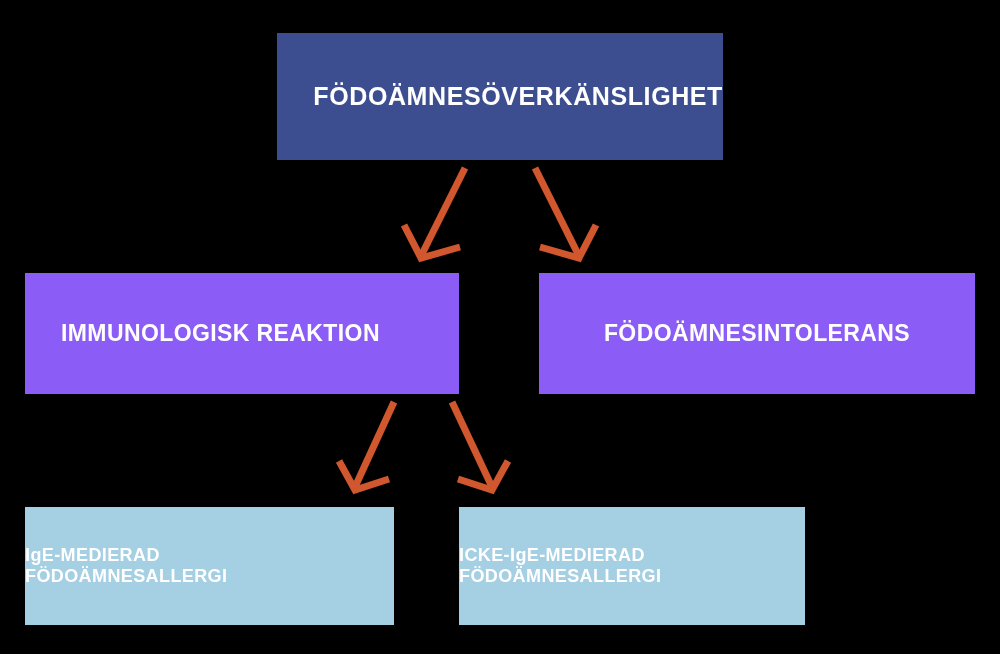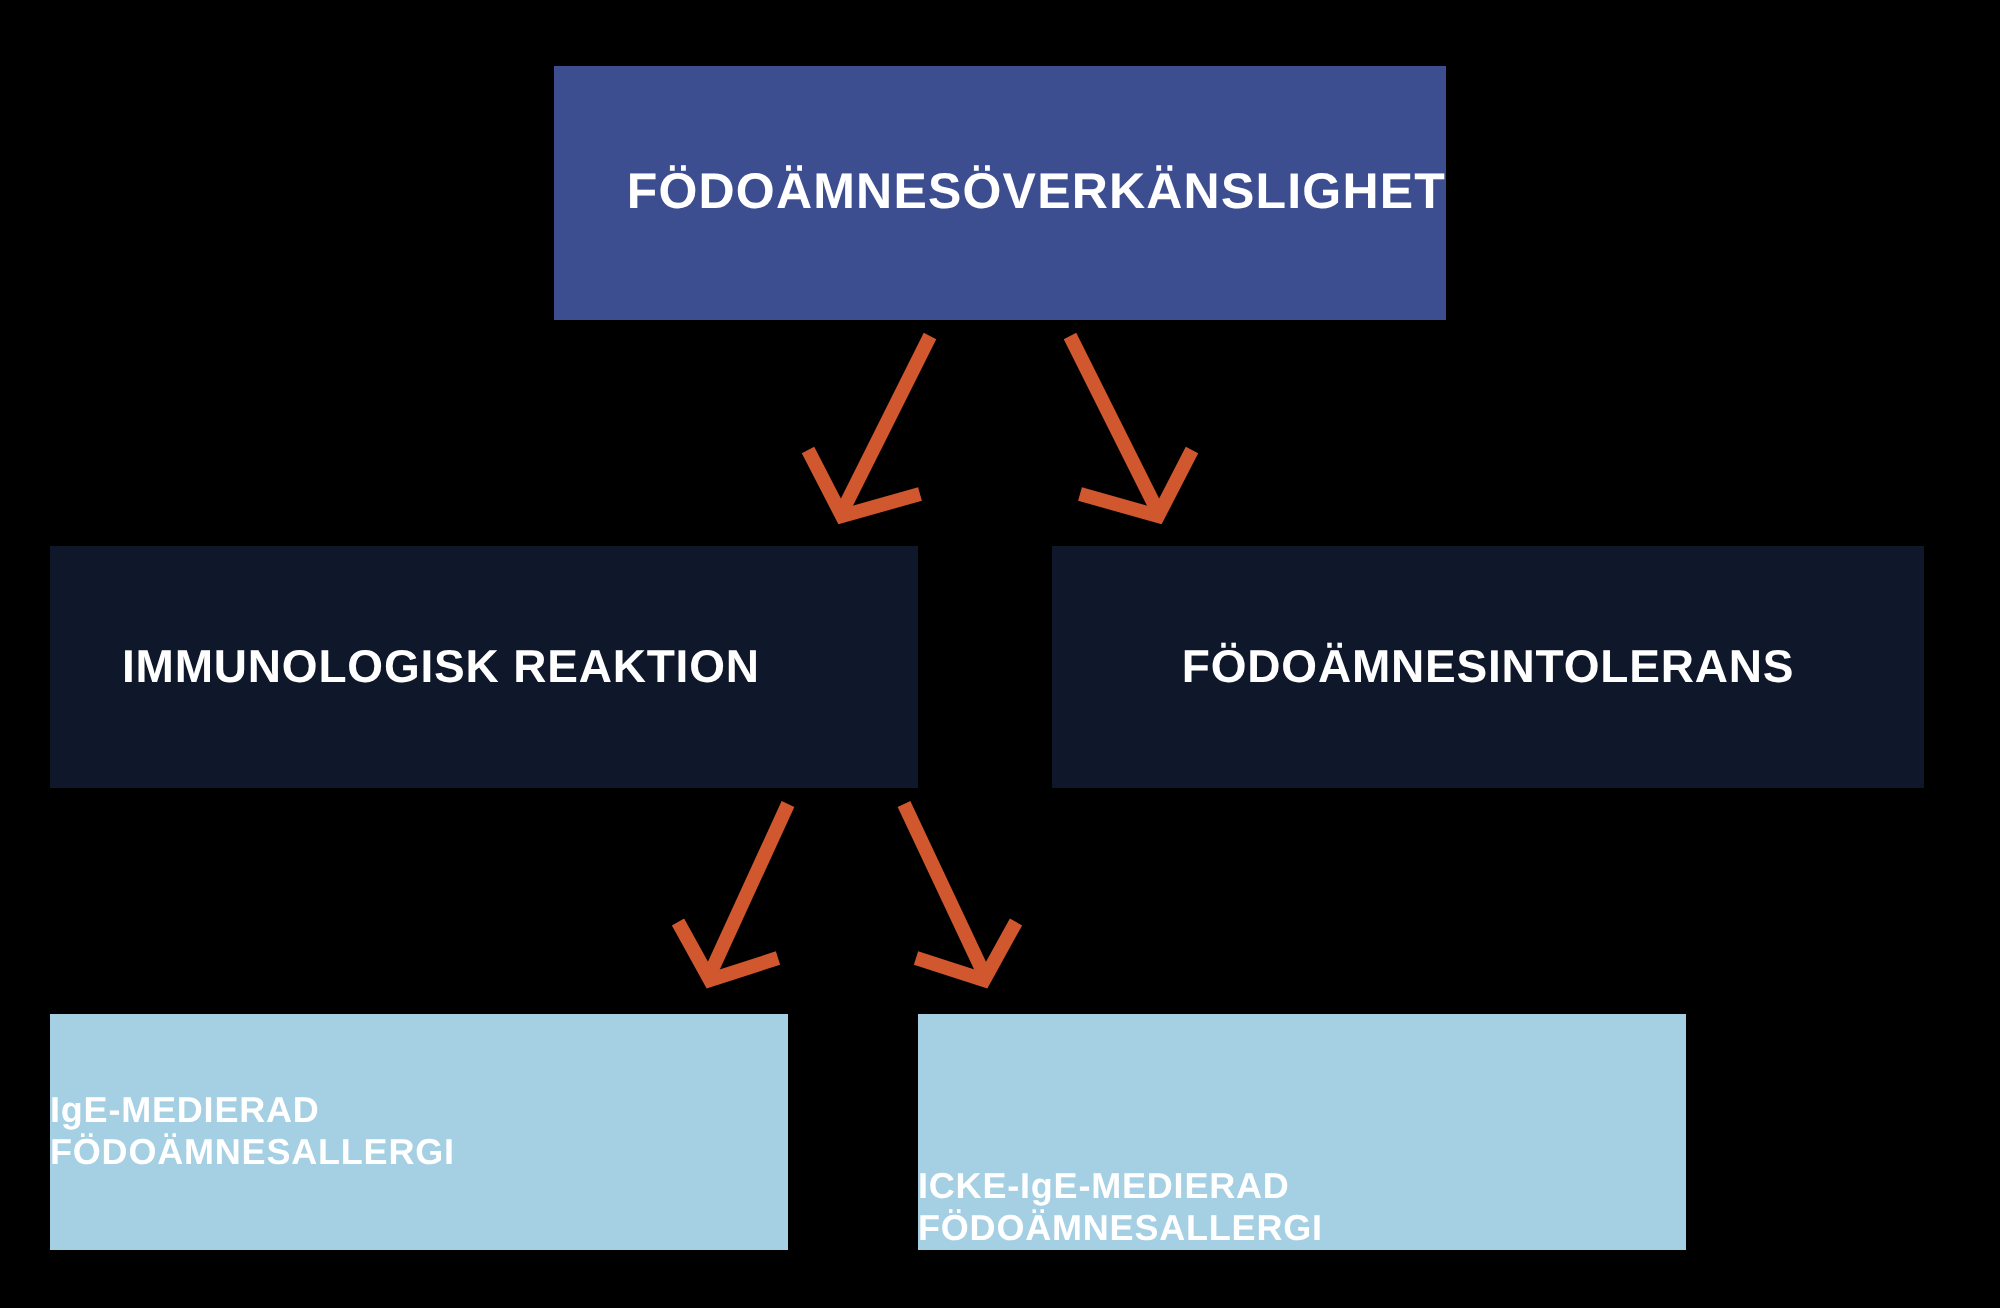--- a/index.html
+++ b/index.html
@@ -43,53 +43,52 @@
     background: #3C4E90;
     justify-content: flex-end;
     text-align: center;
     font-size: 25px;
     letter-spacing: 0.6px;
   }
   
   .node--branch {
     top: 273px;
     height: 121px;
-    background: #0f172a;
+    background: #8b5cf6;
     font-size: 23px;
   }
   .node--branch-left {
     left: 25px;
     width: 434px;
     justify-content: flex-start;
     padding-left: 36px;
     text-align: left;
   }
   .node--branch-right {
-    left: 526px;
+    left: 539px;
     width: 436px;
     justify-content: center;
     text-align: center;
   }
   
   .node--leaf {
     top: 507px;
     height: 118px;
     background: #A5CFE3;
     font-size: 18px;
     justify-content: flex-start;
     text-align: left;
   }
   .node--leaf-left {
     left: 25px;
     width: 369px;
   }
   .node--leaf-right {
     left: 459px;
-    width: 384px;
-    align-items: flex-end;
+    width: 346px;
   }
   .node-label {
     white-space: pre-line;
     display: block;
   }
   
   #arrow-layer {
     position: absolute;
     left: 0;
     top: 0;

